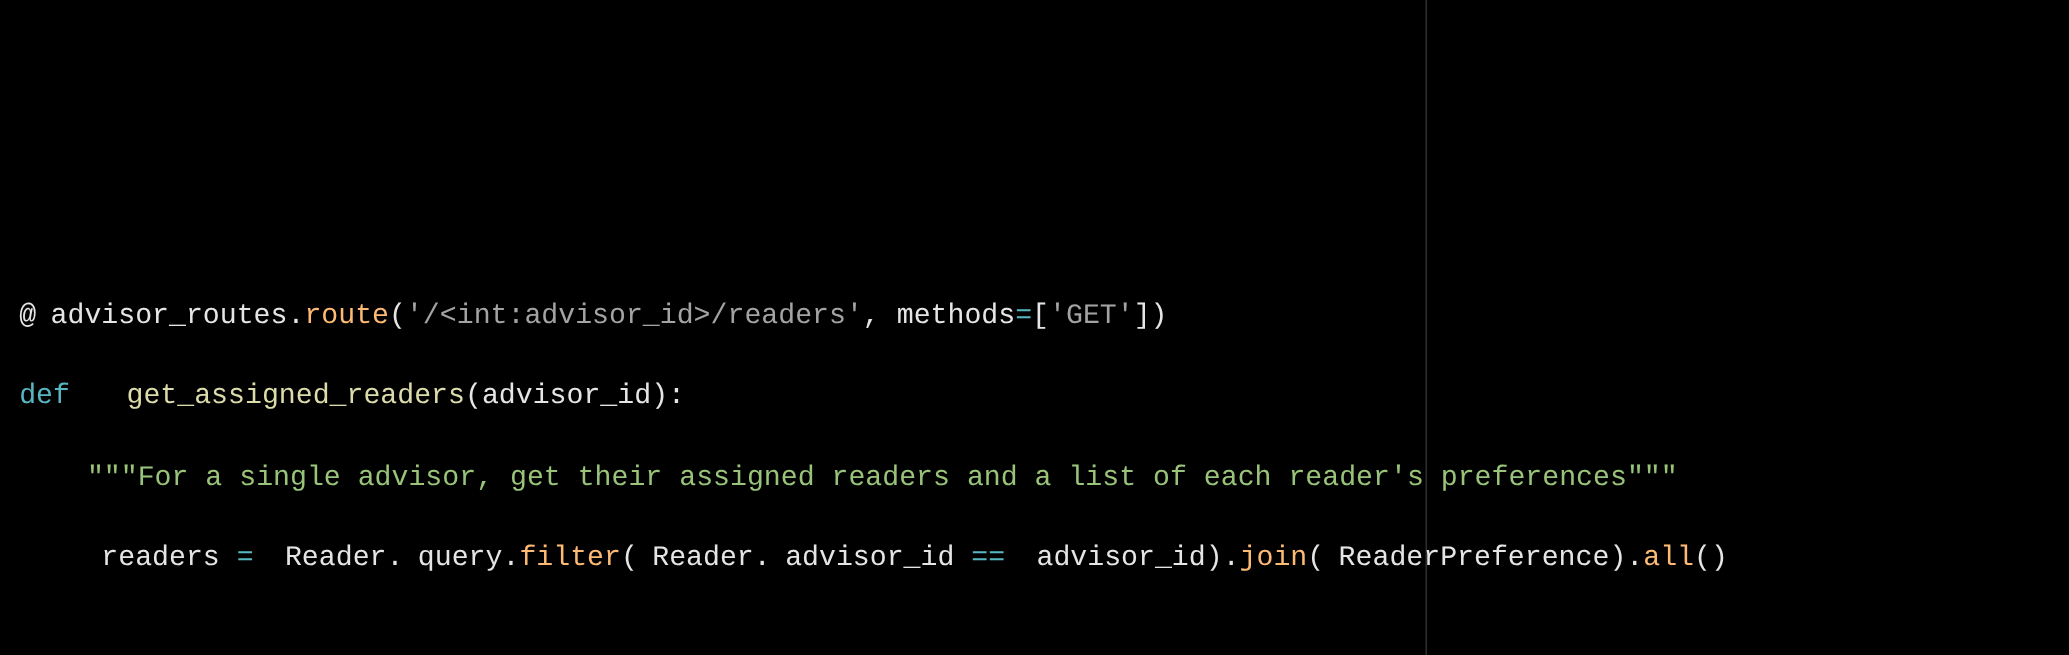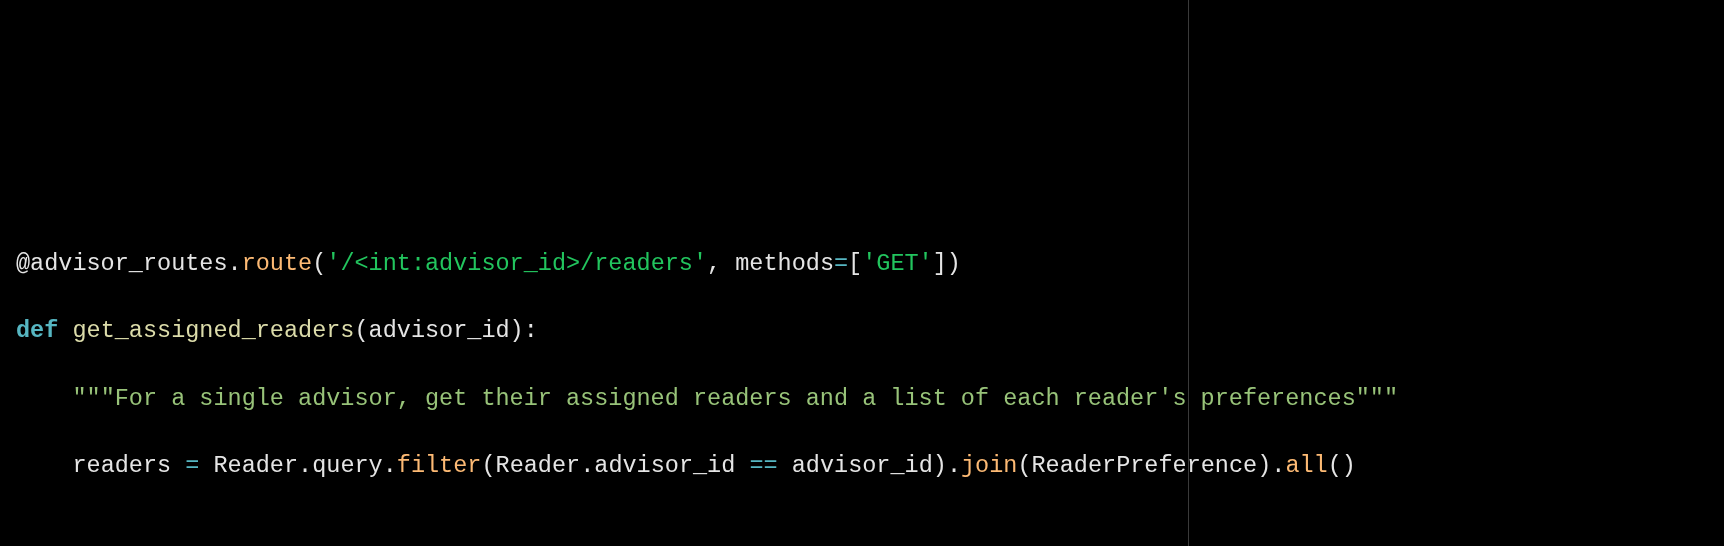--- a/index.html
+++ b/index.html
@@ -25,26 +25,26 @@
       left: 1188px;
       width: 1px;
       background-color: #3a3a3a;
       z-index: 0;
     }
     .code {
       position: relative;
       z-index: 1;
     }
     .decorator { color: #e5e5e5; }
-    .keyword { color: #56b6c2; font-weight: bold; }
-    .function-name { color: #dcdcaa; }
+    .keyword { color: #56b6c2; }
+    .function-name { color: #dcdcaa; margin-left: 33px; }
     .function-call { color: #fdba74; }
-    .identifier { color: #e5e5e5; }
+    .identifier { color: #e5e5e5; margin-left: 12px; }
     .param { color: #e5e5e5; }
-    .string { color: #22c55e; }
+    .string { color: #a3a3a3; }
     .docstring { color: #98c379; }
     .punctuation { color: #e5e5e5; }
     .operator { color: #56b6c2; }
     .bracket { color: #e5e5e5; }
   </style>
 </head>
 <body>
 
 
 

